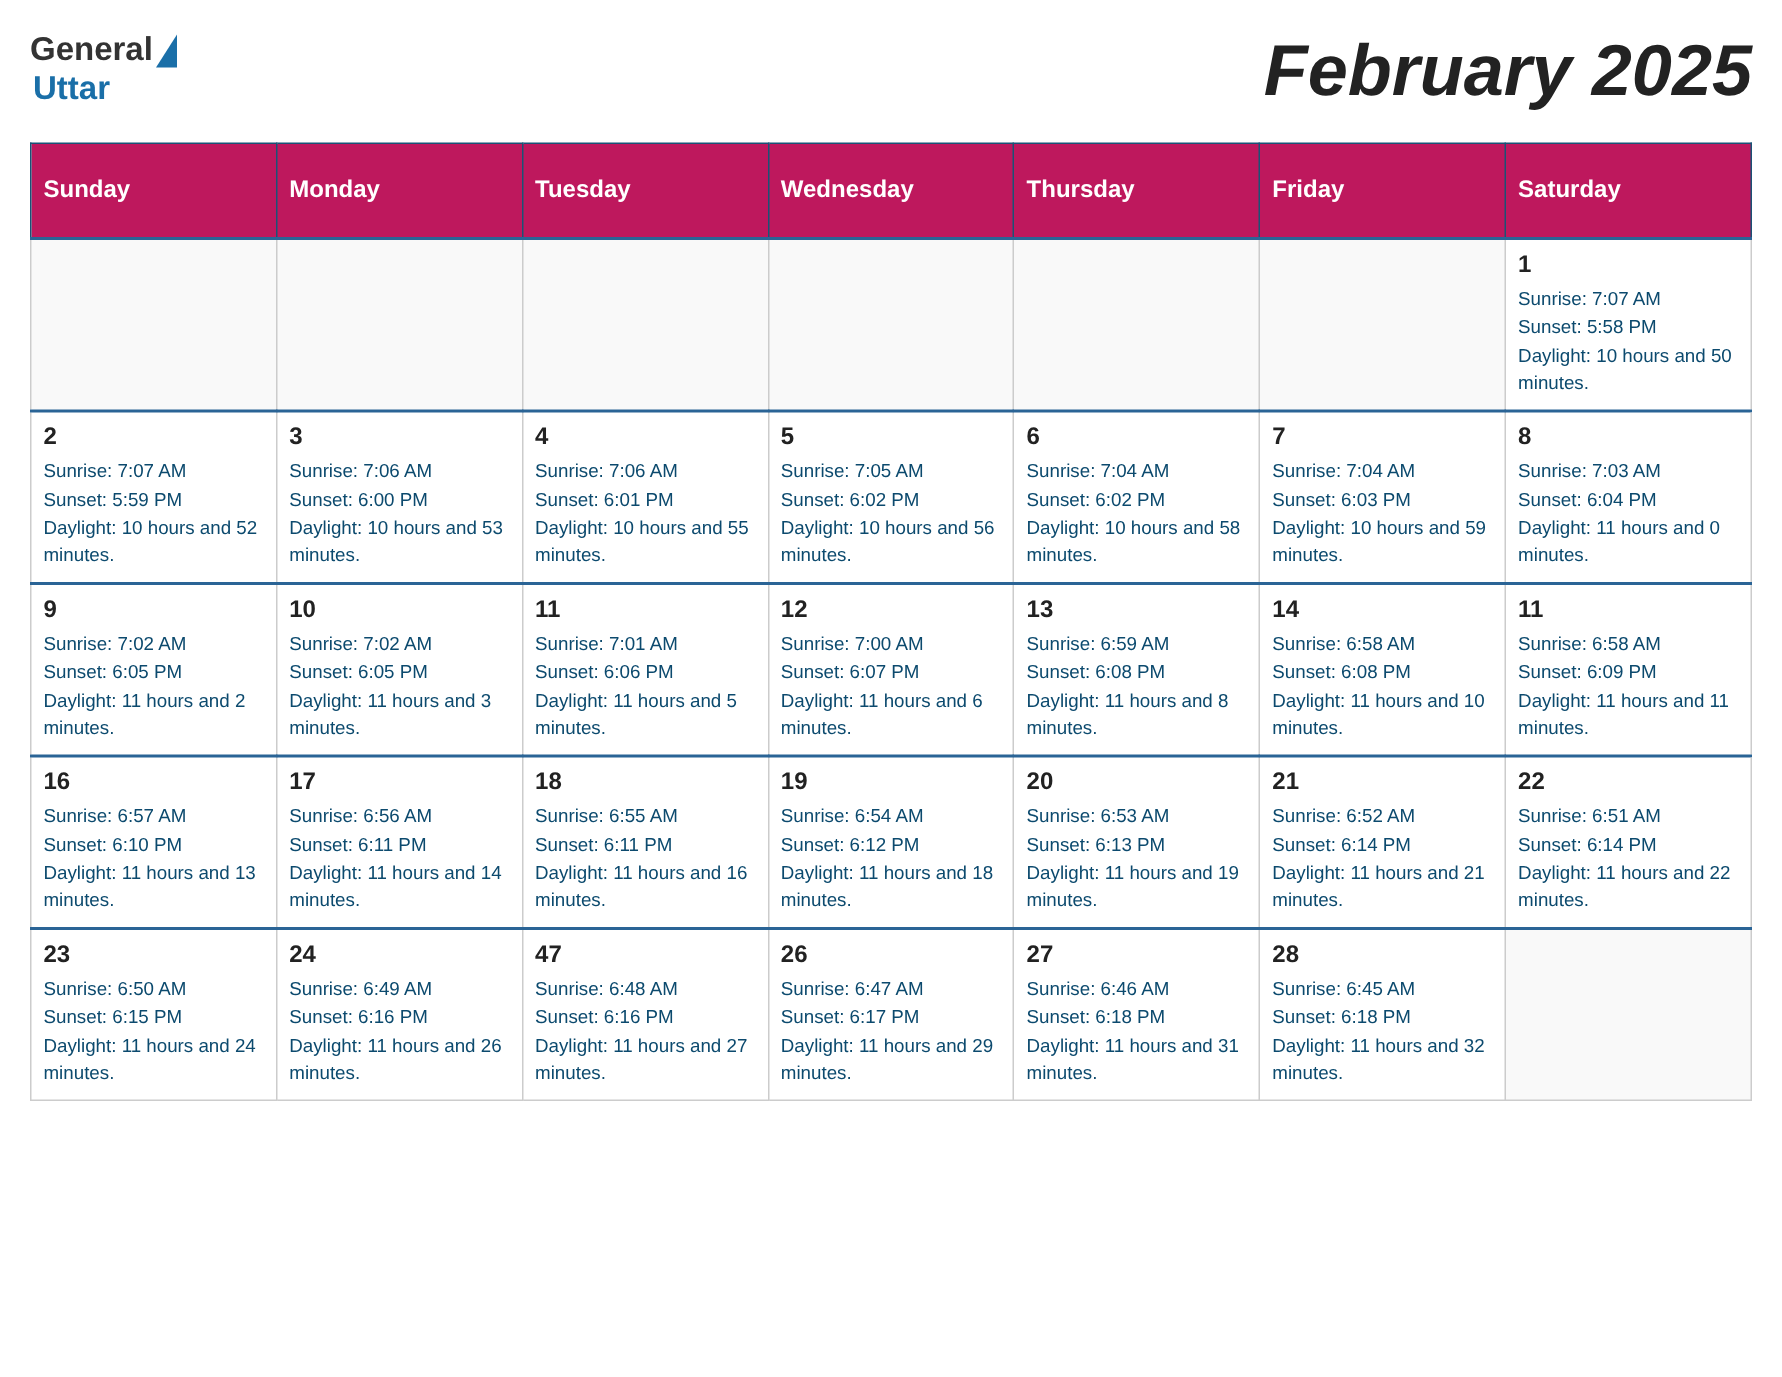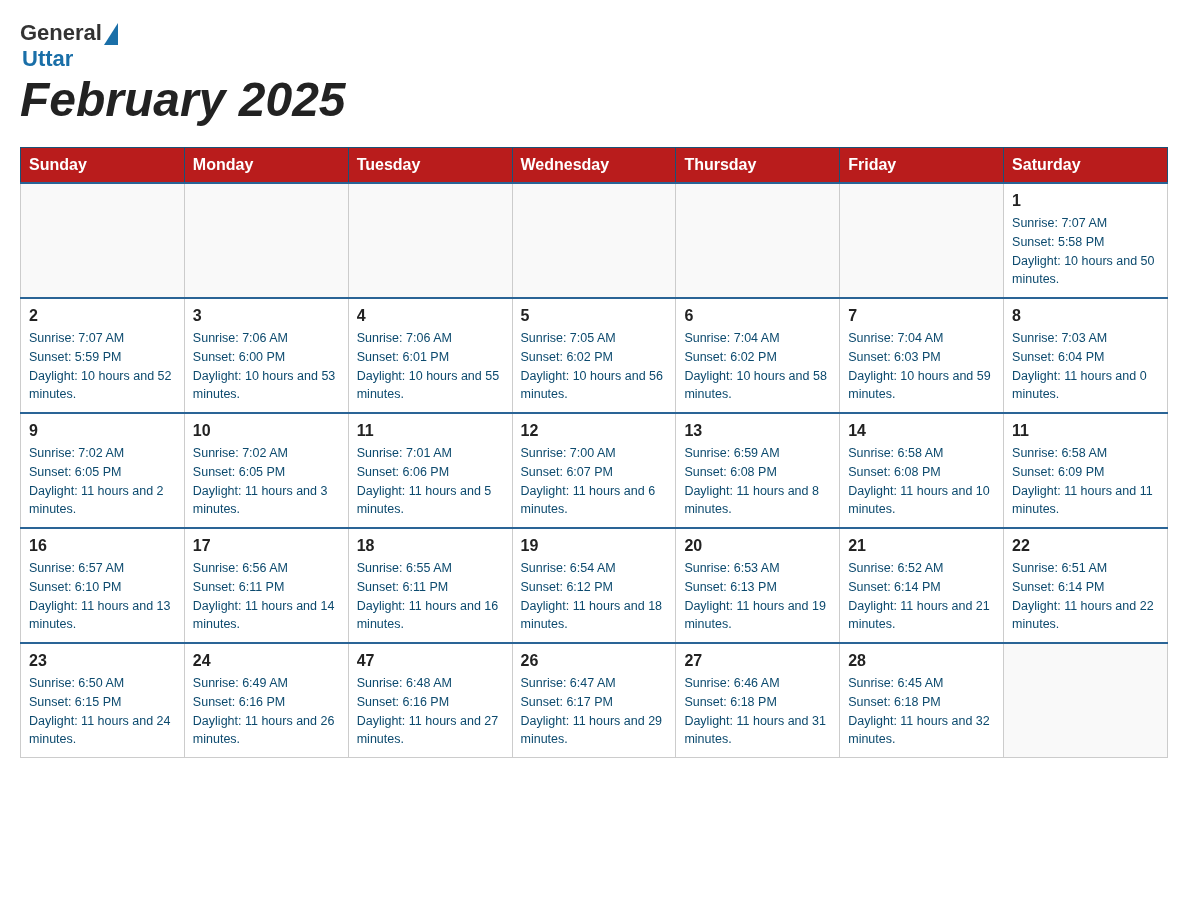--- a/index.html
+++ b/index.html
@@ -8,21 +8,20 @@
       background: #fff;
       padding: 20px;
       width: 1188px;
       min-height: 918px;
     }
     .header {
       display: flex;
       justify-content: space-between;
       align-items: flex-start;
       margin-bottom: 20px;
-      flex-direction: column;
     }
     .logo {
       display: flex;
       flex-direction: column;
       align-items: flex-start;
     }
     .logo-top {
       display: flex;
       align-items: center;
     }
@@ -57,23 +56,23 @@
     .location {
       font-size: 20px;
       color: #444;
       margin-top: 4px;
     }
     .calendar {
       width: 100%;
       border-collapse: collapse;
     }
     .calendar thead th {
-      background-color: #b91c1c;
+      background-color: #be185d;
       color: #fff;
-      padding: 8px 8px;
+      padding: 22px 8px;
       font-size: 16px;
       font-weight: bold;
       text-align: left;
       border: 1px solid #1a5276;
     }
     .calendar tbody td {
       border: 1px solid #ccc;
       vertical-align: top;
       padding: 8px;
       width: calc(100% / 7);

